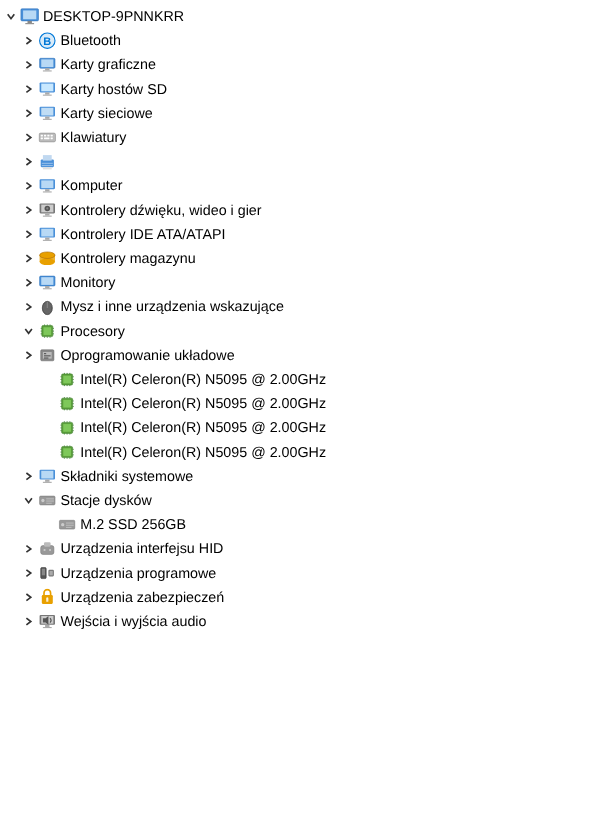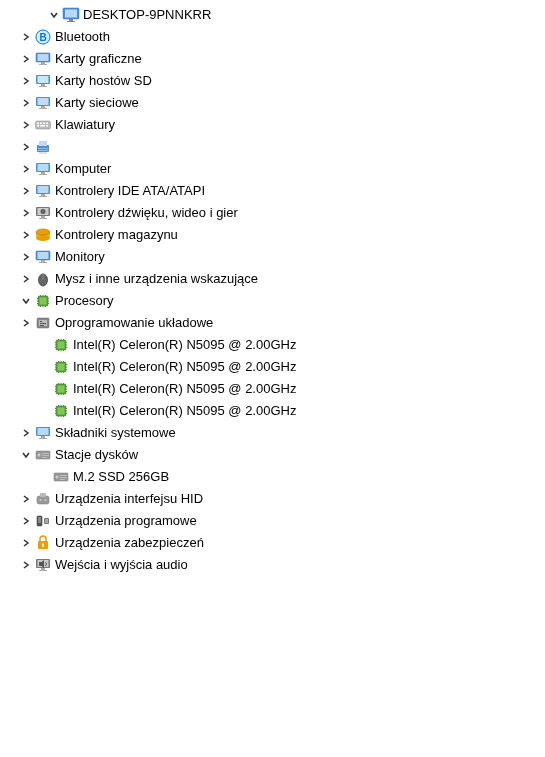--- a/index.html
+++ b/index.html
@@ -16,21 +16,21 @@
       padding: 4px 0;
       user-select: none;
     }
     .tree-item {
       display: flex;
       align-items: center;
       height: 22px;
       cursor: pointer;
       white-space: nowrap;
     }
-    .indent-0 { padding-left: 2px; margin-left: 44px; }
+    .indent-0 { padding-left: 2px; }
     .indent-1 { padding-left: 18px; }
     .indent-2 { padding-left: 36px; text-align: center; }
 
     .chevron {
       display: inline-flex;
       align-items: center;
       justify-content: center;
       width: 16px;
       height: 16px;
       flex-shrink: 0;
@@ -192,45 +192,45 @@
         <span class="label">Komputer</span>
       </div>
       <div class="tree-item indent-1">
         <span class="chevron">
           <svg viewBox="0 0 10 10" fill="none" stroke="#333" stroke-width="1.5" width="10" height="10">
             <polyline points="3,2 7,5 3,8"></polyline>
           </svg>
         </span>
         <span class="icon">
           <svg width="16" height="16" viewBox="0 0 16 16">
+        <rect x="1" y="2" width="14" height="9" rx="1" fill="#777"></rect>
+        <rect x="2.5" y="3" width="11" height="7" fill="#ccc"></rect>
+        <rect x="6" y="11" width="4" height="2" fill="#aaa"></rect>
+        <rect x="4" y="13" width="8" height="1" fill="#aaa"></rect>
+        <circle cx="8" cy="6.5" r="2.5" fill="#555"></circle>
+        <circle cx="8" cy="6.5" r="1" fill="#888"></circle>
+      </svg>
+        </span>
+        <span class="label">Kontrolery dźwięku, wideo i gier</span>
+      </div>
+      <div class="tree-item indent-1">
+        <span class="chevron">
+          <svg viewBox="0 0 10 10" fill="none" stroke="#333" stroke-width="1.5" width="10" height="10">
+            <polyline points="3,2 7,5 3,8"></polyline>
+          </svg>
+        </span>
+        <span class="icon">
+          <svg width="16" height="16" viewBox="0 0 16 16">
         <rect x="1" y="2" width="14" height="9" rx="1" fill="#4a90d9"></rect>
         <rect x="2.5" y="3" width="11" height="7" fill="#b8d9f5"></rect>
         <rect x="6" y="11" width="4" height="2" fill="#aaa"></rect>
         <rect x="4" y="13" width="8" height="1" fill="#aaa"></rect>
       </svg>
         </span>
         <span class="label">Kontrolery IDE ATA/ATAPI</span>
-      </div>
-      <div class="tree-item indent-1">
-        <span class="chevron">
-          <svg viewBox="0 0 10 10" fill="none" stroke="#333" stroke-width="1.5" width="10" height="10">
-            <polyline points="3,2 7,5 3,8"></polyline>
-          </svg>
-        </span>
-        <span class="icon">
-          <svg width="16" height="16" viewBox="0 0 16 16">
-        <rect x="1" y="2" width="14" height="9" rx="1" fill="#777"></rect>
-        <rect x="2.5" y="3" width="11" height="7" fill="#ccc"></rect>
-        <rect x="6" y="11" width="4" height="2" fill="#aaa"></rect>
-        <rect x="4" y="13" width="8" height="1" fill="#aaa"></rect>
-        <circle cx="8" cy="6.5" r="2.5" fill="#555"></circle>
-        <circle cx="8" cy="6.5" r="1" fill="#888"></circle>
-      </svg>
-        </span>
-        <span class="label">Kontrolery dźwięku, wideo i gier</span>
       </div>
       <div class="tree-item indent-1">
         <span class="chevron">
           <svg viewBox="0 0 10 10" fill="none" stroke="#333" stroke-width="1.5" width="10" height="10">
             <polyline points="3,2 7,5 3,8"></polyline>
           </svg>
         </span>
         <span class="icon">
           <svg width="16" height="16" viewBox="0 0 16 16">
         <ellipse cx="8" cy="5" rx="7" ry="3" fill="#e8a000"></ellipse>

